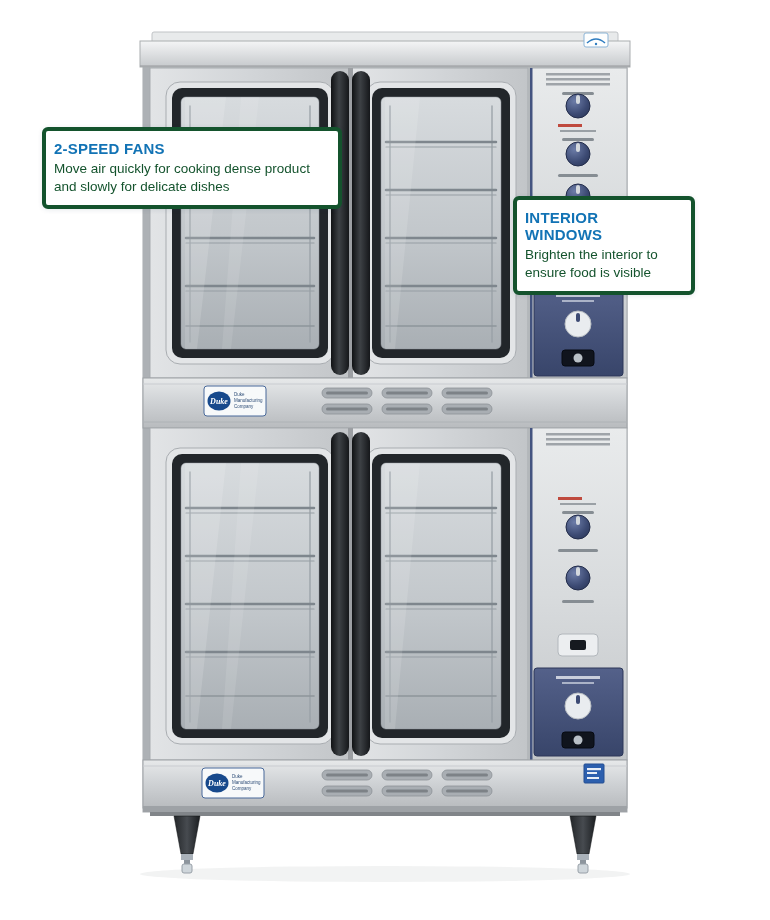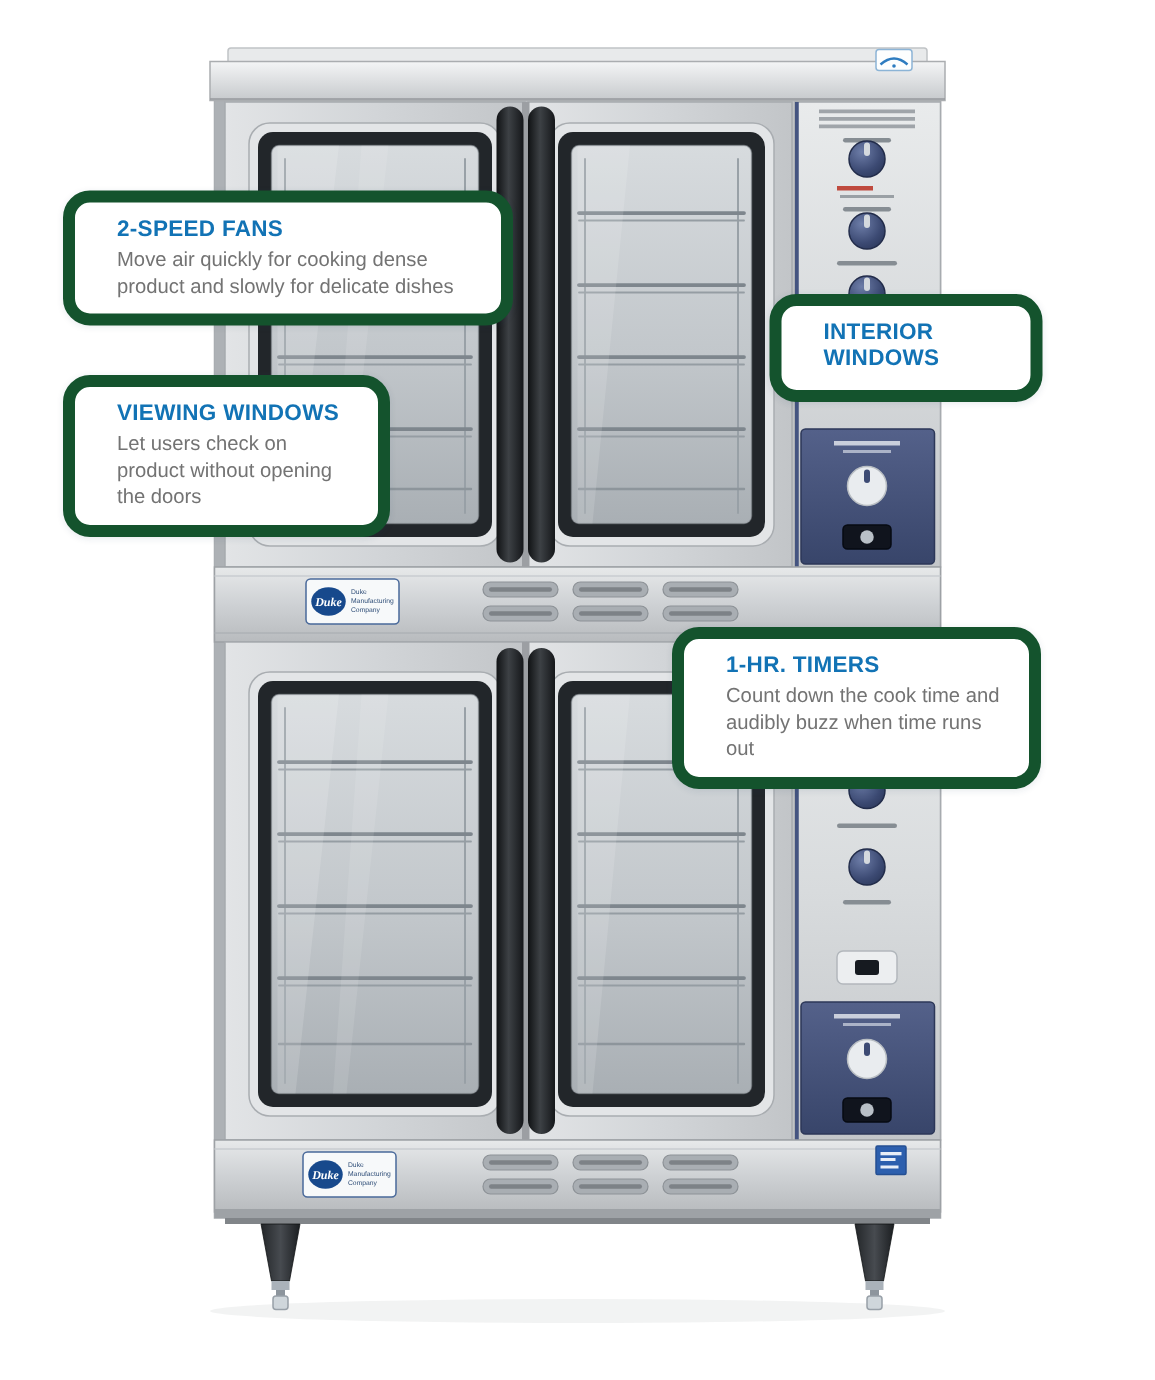--- a/index.html
+++ b/index.html
@@ -8,36 +8,36 @@
     width: 770px;
     height: 920px;
     background: #ffffff;
     font-family: "Liberation Sans", sans-serif;
     overflow: hidden;
   }
   .stage svg { position: absolute; left: 0; top: 0; }
   .callout {
     position: absolute;
     background: #ffffff;
-    border: 8px solid #14532d;
-    border-radius: 18px;
-    padding: 9px 12px 10px 28px;
+    border: 4px solid #14532d;
+    border-radius: 6px;
+    padding: 9px 12px 10px 8px;
     box-shadow: 0 1px 5px rgba(30, 60, 90, 0.10);
     z-index: 5;
     box-sizing: border-box;
   }
   .callout-title {
     color: #1273b5;
     font-weight: bold;
     font-size: 15px;
     letter-spacing: 0.2px;
     margin-bottom: 3px;
   }
   .callout-body {
-    color: #737373;
+    color: #14532d;
     font-size: 13.5px;
     line-height: 1.3;
   }
 </style>
 </head>
 <body>
 
 <div class="stage">
 
   <svg width="770" height="920" viewBox="0 0 770 920">
@@ -368,28 +368,21 @@
         <rect x="578" y="864" width="10" height="9" rx="2" fill="#cfd6db" stroke="#98a0a8"></rect>
       </g>
     </g>
   </svg>
 
   <div class="callout" style="left:42px; top:127px; width:300px">
     <div class="callout-title">2-SPEED FANS</div>
     <div class="callout-body">Move air quickly for cooking dense product and slowly for delicate dishes</div>
   </div>
 
-  <div class="callout" style="left:42px; top:250px; width:218px">
-    <div class="callout-title">VIEWING WINDOWS</div>
-    <div class="callout-body">Let users check on product without opening the doors</div>
-  </div>
 
   <div class="callout" style="left:513px; top:196px; width:182px">
     <div class="callout-title">INTERIOR WINDOWS</div>
+    <div class="callout-body">Brighten the interior to ensure food is visible</div>
   </div>
 
-  <div class="callout" style="left:448px; top:418px; width:246px">
-    <div class="callout-title">1-HR. TIMERS</div>
-    <div class="callout-body">Count down the cook time and audibly buzz when time runs out</div>
-  </div>
 
 
 </div>
 
 </body></html>

